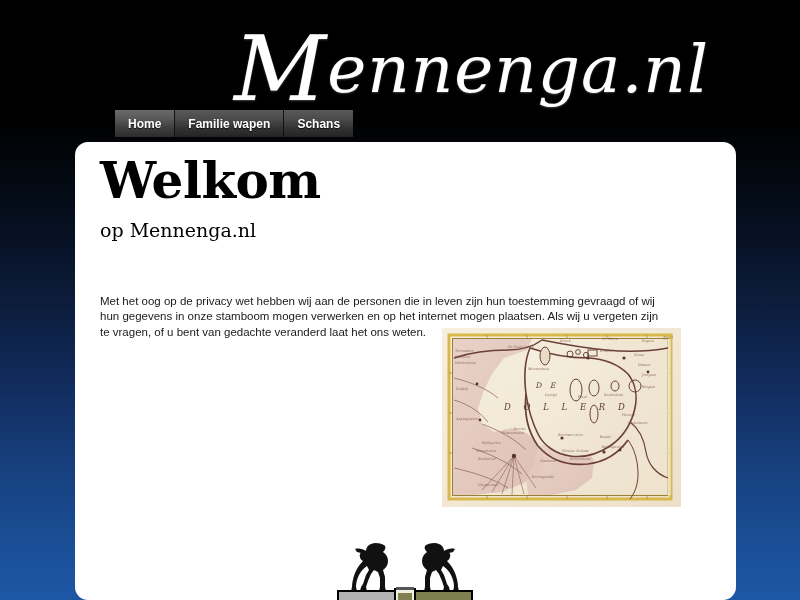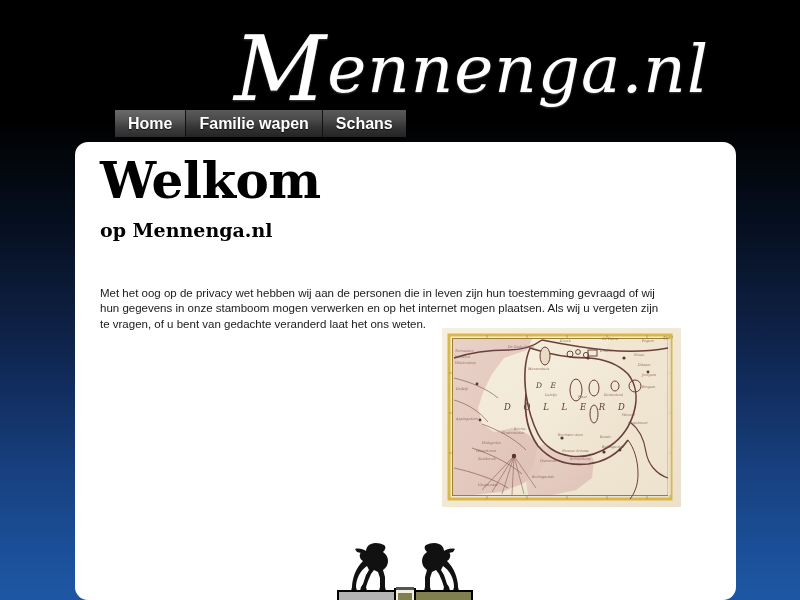--- a/index.html
+++ b/index.html
@@ -75,21 +75,21 @@
     z-index: 5;
   }
   .nav-item {
     display: flex;
     align-items: center;
     justify-content: center;
     padding: 0 13px;
     height: 27px;
     box-sizing: border-box;
     color: #ffffff;
-    font-size: 16px;
+    font-size: 12px;
     font-weight: bold;
     font-family: "Liberation Sans", sans-serif;
     background: linear-gradient(to bottom, #5a5a5a 0%, #4a4a4a 35%, #343434 65%, #242424 100%);
     border-right: 1px solid #111111;
     text-shadow: 0 1px 1px rgba(0,0,0,0.8);
     cursor: pointer;
     user-select: none;
   }
   .nav-item:last-child { border-right: none; }
   .nav-item.active {
@@ -128,35 +128,35 @@
     letter-spacing: -0.5px;
     line-height: 58px;
   }
   h2#page-subtitle {
     margin: 0;
     position: absolute;
     left: 25px;
     top: 76px;
     font-family: "DejaVu Serif", "Liberation Serif", serif;
     font-size: 19px;
-    font-weight: bold;
+    font-weight: normal;
     color: #000000;
     line-height: 24px;
   }
 
   .body-text {
     position: absolute;
     font-size: 11.5px;
     line-height: 15.5px;
     color: #1a1a1a;
     font-family: "Liberation Sans", sans-serif;
   }
   #para-privacy {
     left: 25px;
-    top: 132px;
+    top: 140px;
     width: 562px;
   }
   #para-map {
     left: 25px;
     top: 233px;
     width: 290px;
   }
   #para-oproep {
     left: 25px;
     top: 360px;

